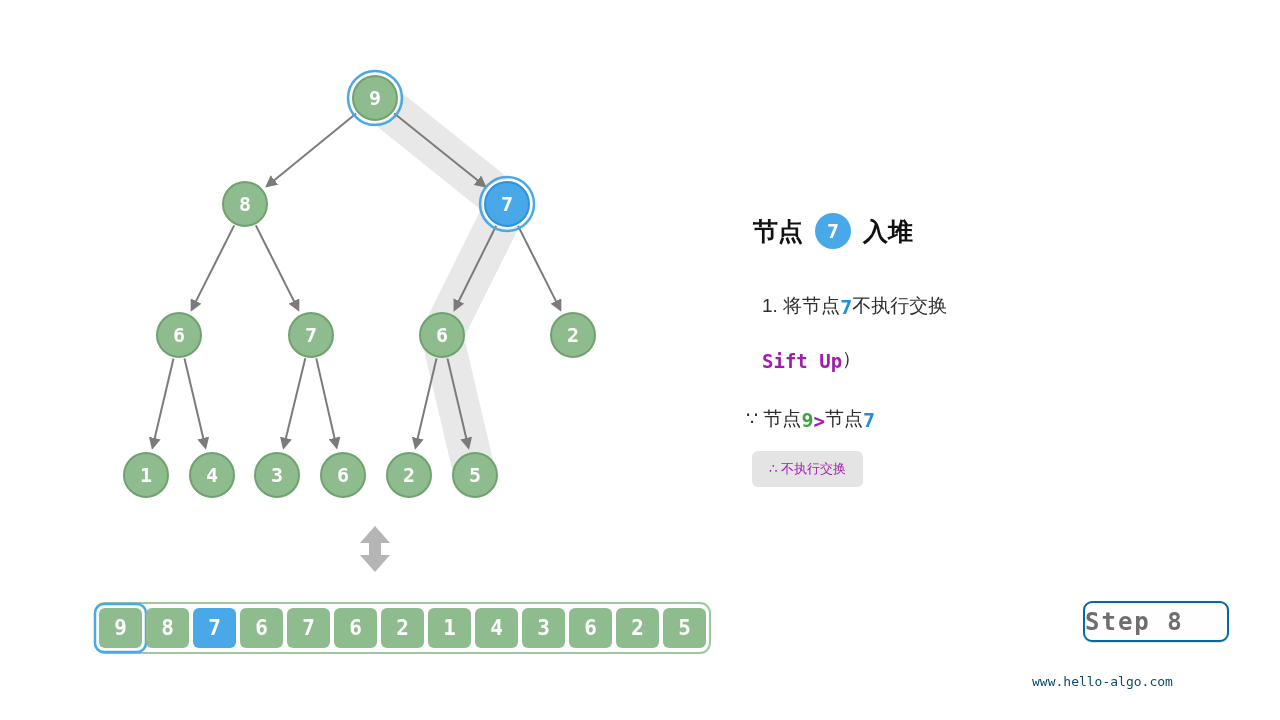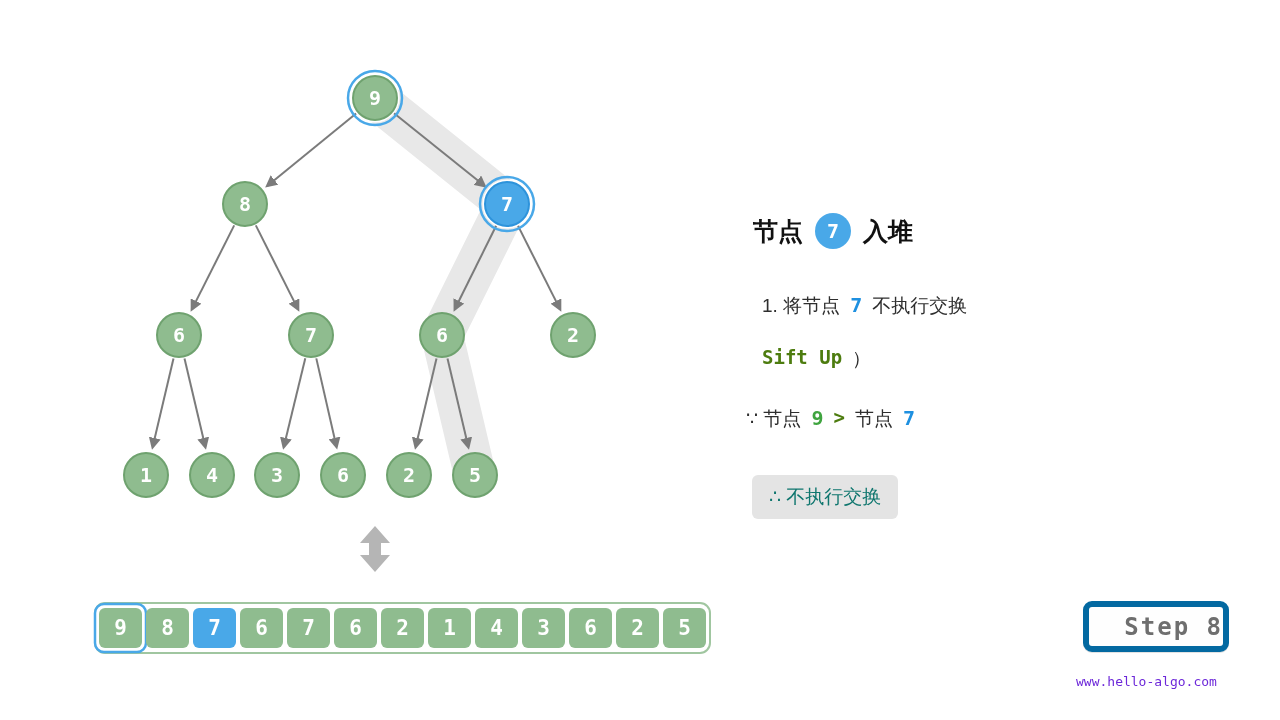--- a/index.html
+++ b/index.html
@@ -26,30 +26,30 @@
   .cell.blue{fill:var(--blue);}
   .arr-outline{fill:none;stroke:var(--green);stroke-width:2;opacity:.85;}
   .cell-ring{fill:#fff;stroke:var(--blue);stroke-width:2.5;}
   .swap-arrow{fill:#b5b5b5;}
 
   .panel-title{position:absolute;left:753px;top:213px;display:flex;align-items:center;gap:12px;
     font-weight:bold;font-size:25px;color:#111;}
   .circle-badge{width:36px;height:36px;border-radius:50%;background:var(--blue);color:#fff;
     display:flex;align-items:center;justify-content:center;
     font:bold 20px "DejaVu Sans Mono",monospace;flex:0 0 auto;}
-  .step-line{position:absolute;font-size:19px;color:#2e2e2e;display:flex;gap:10px;align-items:flex-start;white-space:nowrap;}
+  .step-line{position:absolute;font-size:19px;color:#2e2e2e;display:flex;gap:0;align-items:flex-end;white-space:nowrap;}
   .num-blue{color:var(--text-blue);font:bold 20px "DejaVu Sans Mono",monospace;}
   .num-green{color:var(--text-green);font:bold 20px "DejaVu Sans Mono",monospace;}
-  .op{font:bold 19px "DejaVu Sans Mono",monospace;color:#4d7c0f;}
+  .op{font:bold 19px "DejaVu Sans Mono",monospace;color:#a21caf;}
   .therefore-badge{position:absolute;left:752px;top:451px;background:#e4e4e4;border-radius:6px;
-    padding:9px 17px;font-size:19px;color:#0f766e;white-space:nowrap;margin-top:24px;}
-  .step-box{position:absolute;left:1083px;top:601px;width:146px;height:51px;border:6px solid #0369a1;
-    border-radius:9px;background:#fefefe;display:flex;align-items:center;justify-content:flex-end;
+    padding:9px 17px;font-size:13px;color:#a21caf;white-space:nowrap;}
+  .step-box{position:absolute;left:1083px;top:601px;width:146px;height:41px;border:2px solid #0369a1;
+    border-radius:9px;background:#fefefe;display:flex;align-items:center;justify-content:flex-start;
     font:bold 24px "DejaVu Sans Mono",monospace;color:#6e6e6e;letter-spacing:2px;box-shadow:0 1px 0 #e2e2e2;}
-  .watermark{position:absolute;left:1076px;top:674px;font:13px "DejaVu Sans Mono",monospace;color:#6d28d9;}
+  .watermark{position:absolute;left:1032px;top:674px;font:13px "DejaVu Sans Mono",monospace;color:#0c4a6e;}
 </style>
 </head>
 <body>
 
 <div class="stage">
 
   <svg class="diagram" width="1280" height="720" viewBox="0 0 1280 720">
     <defs>
       <marker id="arrowhead" viewBox="0 0 12 12" refX="9" refY="6" markerWidth="12" markerHeight="12" markerUnits="userSpaceOnUse" orient="auto">
         <path d="M0,0 L12,6 L0,12 Z" fill="#7B7B7B"></path>

